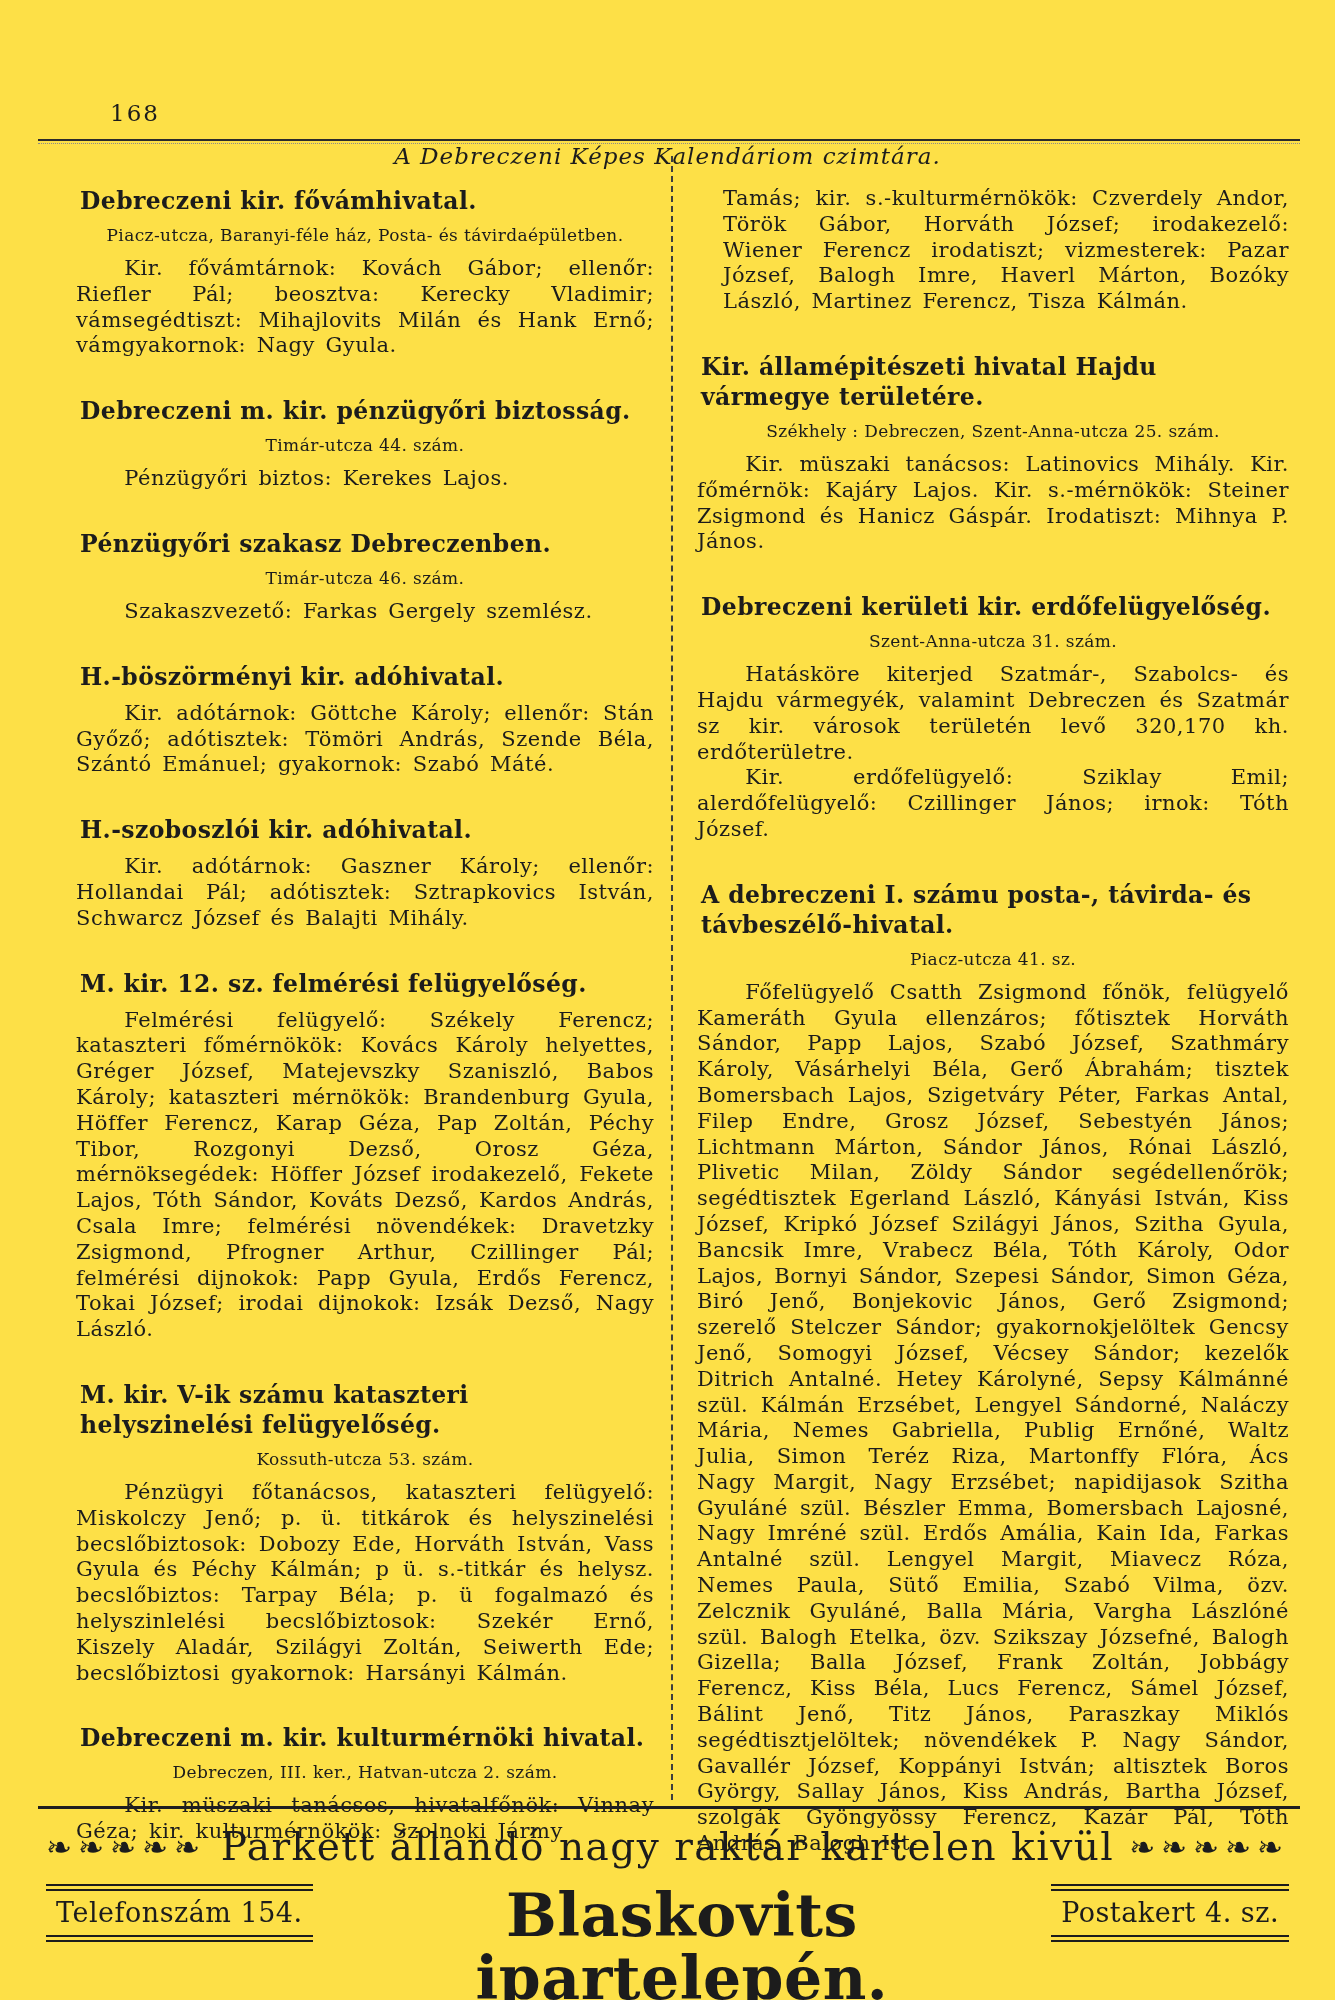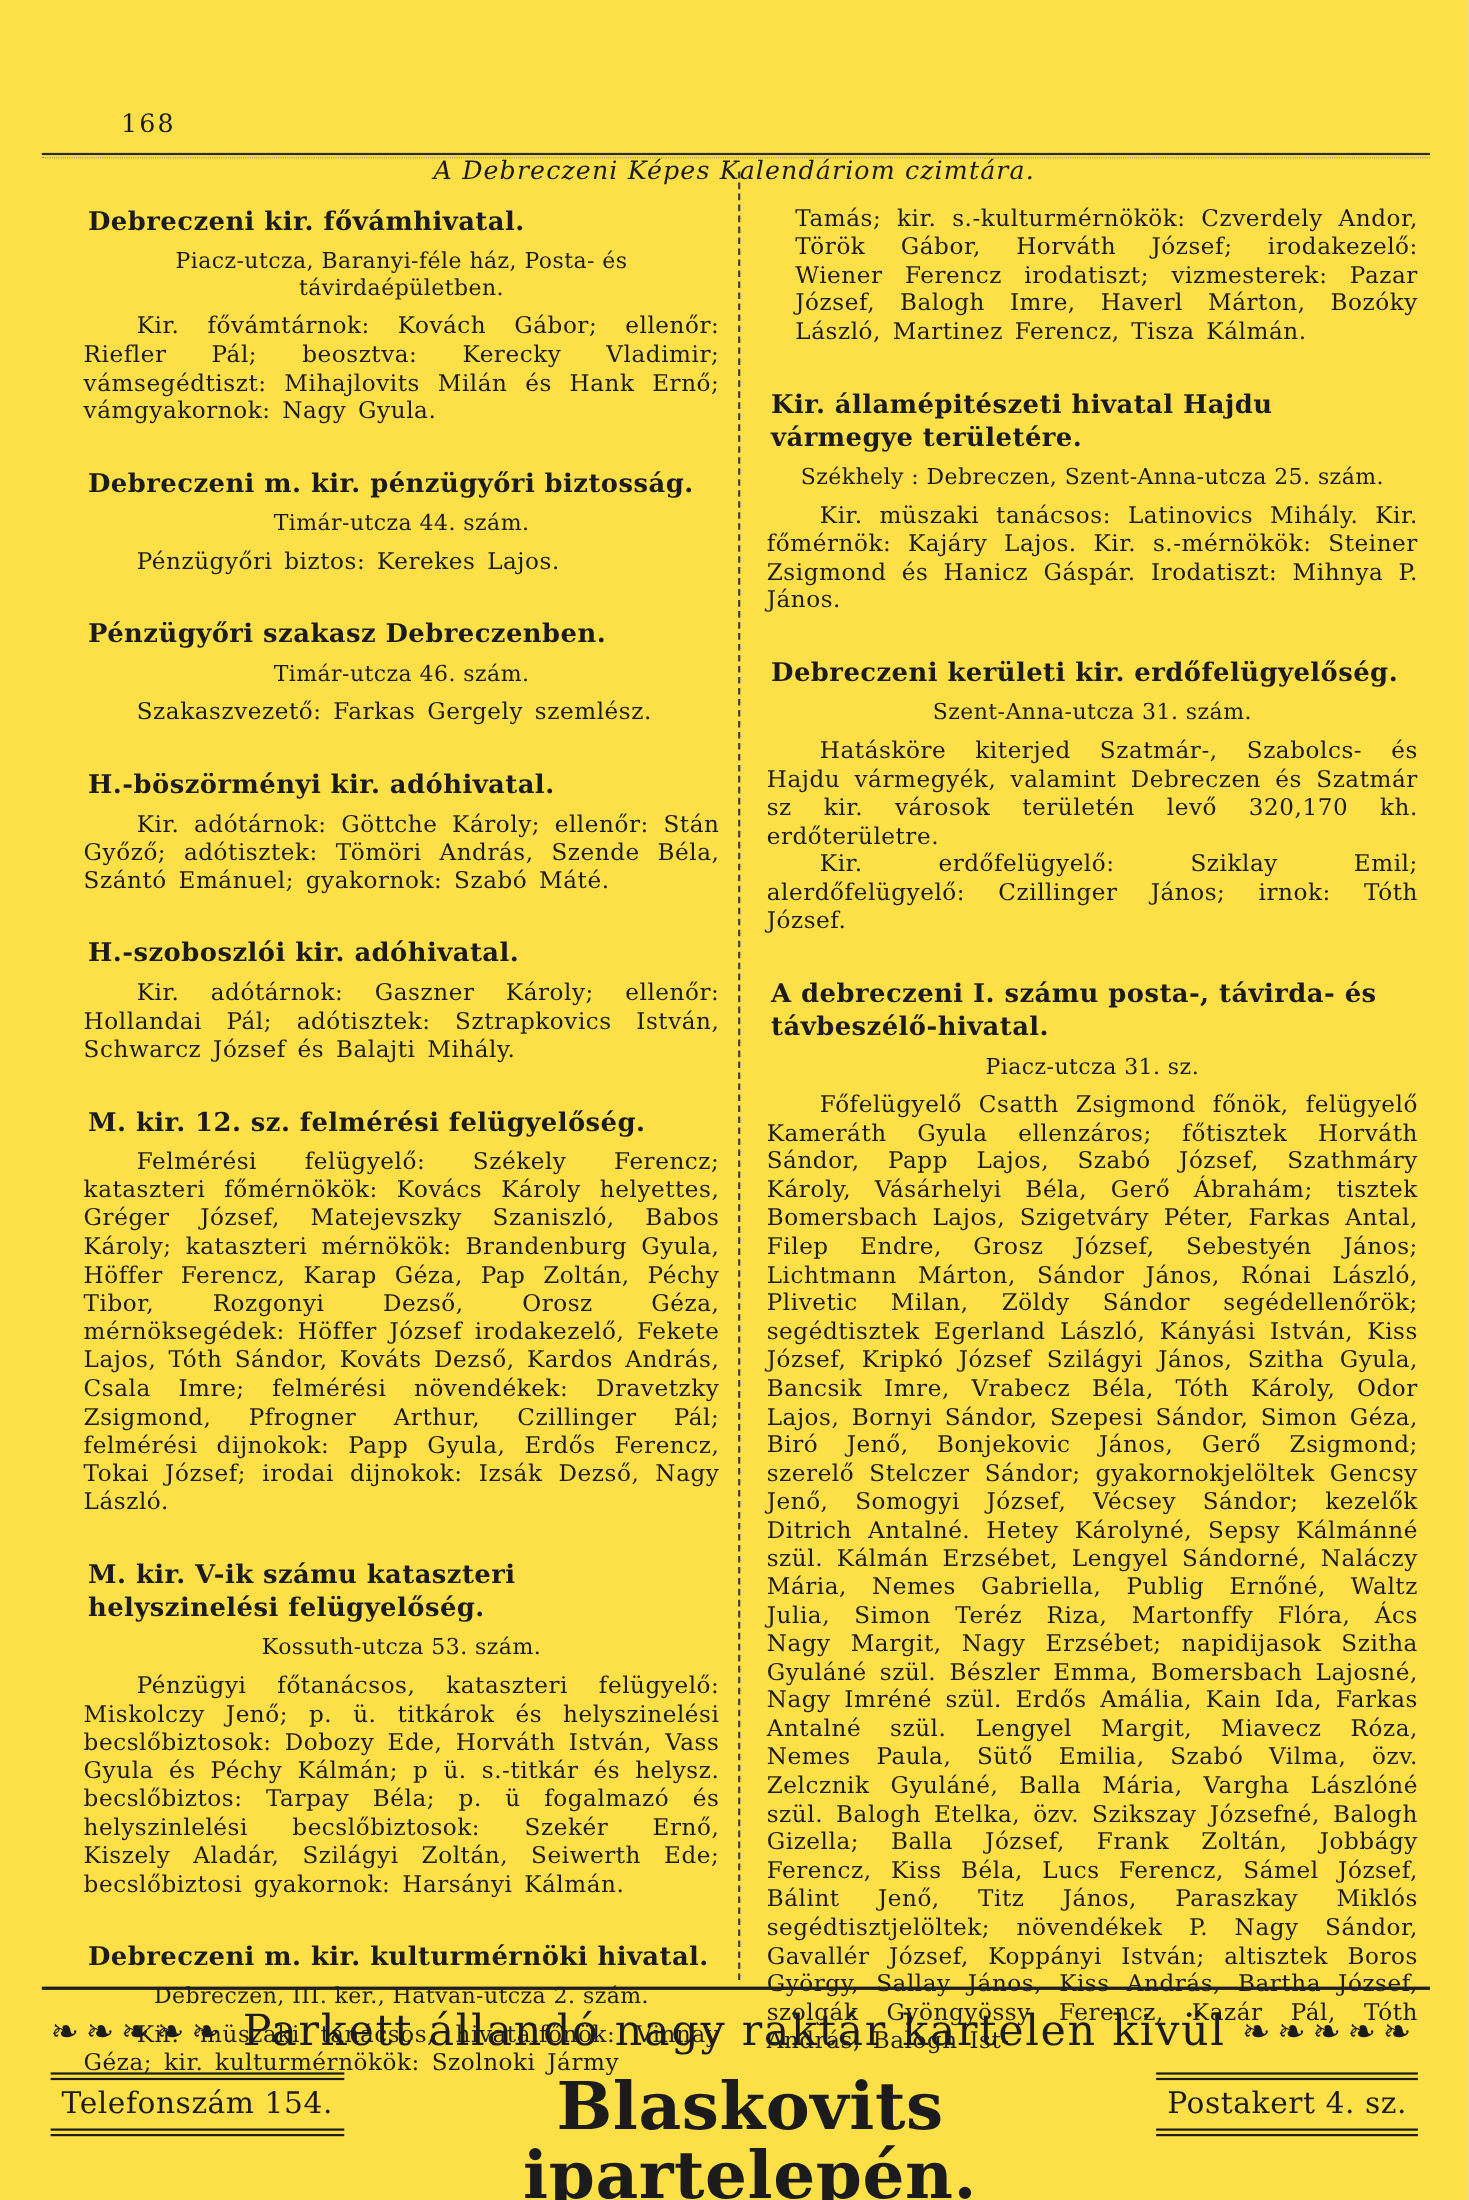--- a/index.html
+++ b/index.html
@@ -14,21 +14,21 @@
   .header-rule{position:absolute; top:139px; left:38px; width:1262px; border-top:2px solid #2b2b2b;}
   .header-rule:after{content:""; position:absolute; top:2px; left:0; width:100%; border-top:1px dotted #8a8a8a;}
   
   .divider{position:absolute; left:671px; top:156px; height:1644px; border-left:2px dashed #3d3d3d;}
   .col{position:absolute; top:162px;}
   .col-left{left:76px; width:578px;}
   .col-right{left:697px; width:592px;}
   .sec{margin-top:37px;}
   .col > .sec:first-child{margin-top:24px;}
   .sec-h{font-size:23.5px; font-weight:bold; text-align:left; line-height:30px; margin:0 4px 9px; letter-spacing:0.4px;}
-  .sec-addr{font-size:20px; text-align:center; margin:0 0 11px; letter-spacing:0.4px;}
+  .sec-addr{font-size:17px; text-align:center; margin:0 0 11px; letter-spacing:0.4px;}
   .sec-p{font-size:21px; line-height:25.8px; text-align:justify; text-indent:2.3em; margin:0; letter-spacing:0.5px; word-spacing:3.5px;}
   .sec-p.noindent{text-indent:0;margin-left:26px;}
   
   .footer-rule{position:absolute; top:1806px; left:38px; width:1262px; border-top:3px solid #1f1f1f;}
   .ad1{position:absolute; top:1824px; left:46px; width:1243px; display:flex; align-items:center;}
   .orn{font-family:"DejaVu Sans", "Liberation Sans", sans-serif; font-size:31px; font-weight:bold; letter-spacing:6px; white-space:nowrap;}
   .ad-head{flex:1; text-align:center; font-size:39px; letter-spacing:1.5px; font-weight:500;}
   .ad2{position:absolute; top:1884px; left:46px; width:1243px; display:flex; justify-content:space-between; align-items:flex-start;}
   .ad-side{border-top:7px double #1c1c1c; border-bottom:7px double #1c1c1c; padding:6px 10px 7px; font-size:27px; letter-spacing:0.5px; white-space:nowrap;}
   .ad-company{flex:1; text-align:center; font-size:60px; font-weight:bold; letter-spacing:0.5px; line-height:1.05; margin:0 16px;}
@@ -106,21 +106,21 @@
 
     <section class="sec">
       <h2 class="sec-h">Debreczeni kerületi kir. erdőfelügyelőség.</h2>
       <p class="sec-addr">Szent-Anna-utcza 31. szám.</p>
       <p class="sec-p">Hatásköre kiterjed Szatmár-, Szabolcs- és Hajdu vármegyék, valamint Debreczen és Szatmár sz kir. városok területén levő 320,170 kh. erdőterületre.</p>
       <p class="sec-p">Kir. erdőfelügyelő: Sziklay Emil; alerdőfelügyelő: Czillinger János; irnok: Tóth József.</p>
     </section>
 
     <section class="sec">
       <h2 class="sec-h">A debreczeni I. számu posta-, távirda- és távbeszélő-hivatal.</h2>
-      <p class="sec-addr">Piacz-utcza 31. sz.</p>
+      <p class="sec-addr">Piacz-utcza 41. sz.</p>
       <p class="sec-p">Főfelügyelő Csatth Zsigmond főnök, felügyelő Kameráth Gyula ellenzáros; főtisztek Horváth Sándor, Papp Lajos, Szabó József, Szathmáry Károly, Vásárhelyi Béla, Gerő Ábrahám; tisztek Bomersbach Lajos, Szigetváry Péter, Farkas Antal, Filep Endre, Grosz József, Sebestyén János; Lichtmann Márton, Sándor János, Rónai László, Plivetic Milan, Zöldy Sándor segédellenőrök; segédtisztek Egerland László, Kányási István, Kiss József, Kripkó József Szilágyi János, Szitha Gyula, Bancsik Imre, Vrabecz Béla, Tóth Károly, Odor Lajos, Bornyi Sándor, Szepesi Sándor, Simon Géza, Biró Jenő, Bonjekovic János, Gerő Zsigmond; szerelő Stelczer Sándor; gyakornokjelöltek Gencsy Jenő, Somogyi József, Vécsey Sándor; kezelők Ditrich Antalné. Hetey Károlyné, Sepsy Kálmánné szül. Kálmán Erzsébet, Lengyel Sándorné, Naláczy Mária, Nemes Gabriella, Publig Ernőné, Waltz Julia, Simon Teréz Riza, Martonffy Flóra, Ács Nagy Margit, Nagy Erzsébet; napidijasok Szitha Gyuláné szül. Bészler Emma, Bomersbach Lajosné, Nagy Imréné szül. Erdős Amália, Kain Ida, Farkas Antalné szül. Lengyel Margit, Miavecz Róza, Nemes Paula, Sütő Emilia, Szabó Vilma, özv. Zelcznik Gyuláné, Balla Mária, Vargha Lászlóné szül. Balogh Etelka, özv. Szikszay Józsefné, Balogh Gizella; Balla József, Frank Zoltán, Jobbágy Ferencz, Kiss Béla, Lucs Ferencz, Sámel József, Bálint Jenő, Titz János, Paraszkay Miklós segédtisztjelöltek; növendékek P. Nagy Sándor, Gavallér József, Koppányi István; altisztek Boros György, Sallay János, Kiss András, Bartha József, szolgák Gyöngyössy Ferencz, Kazár Pál, Tóth András, Balogh Ist-</p>
     </section>
 
   </div>
 
   <div class="footer-rule"></div>
 
   <div class="ad1">
     <span class="orn">❧❧❧❧❧</span>
     <span class="ad-head">Parkett állandó nagy raktár kartelen kivül</span>

